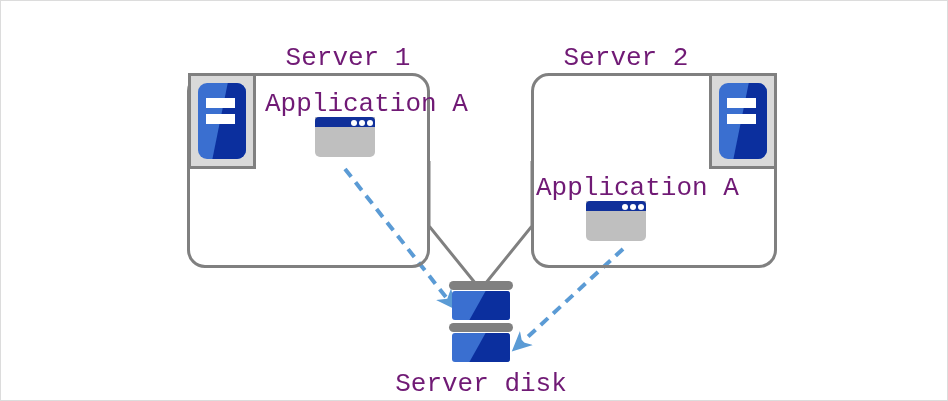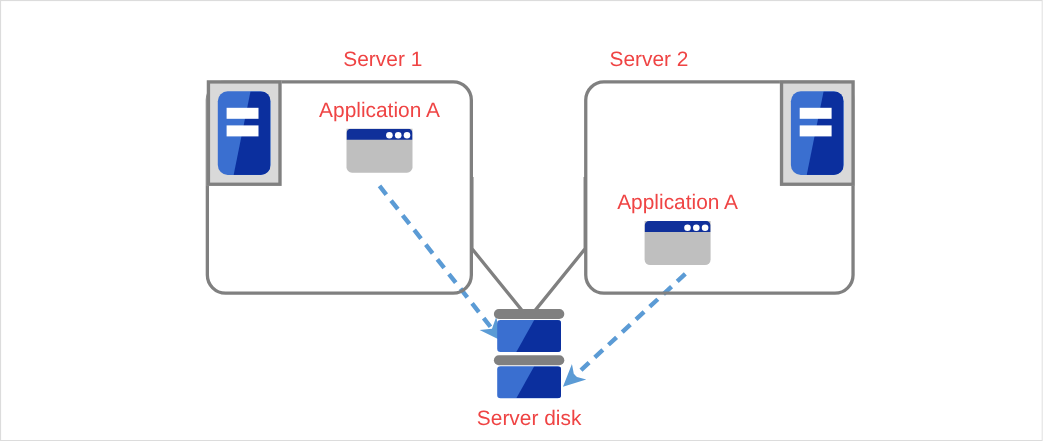--- a/index.html
+++ b/index.html
@@ -21,25 +21,25 @@
   }
   .svg-layer {
     position: absolute;
     left: 0;
     top: 0;
     width: 948px;
     height: 401px;
   }
   .label {
     position: absolute;
-    color: #ef4444;
-    font-size: 19px;
+    color: #701a75;
+    font-size: 26px;
     line-height: 1;
     white-space: nowrap;
-    font-family: Liberation Sans, sans-serif;
+    font-family: Liberation Mono, monospace;
   }
   .label-center {
     text-align: center;
   }
   
   .server-box {
     position: absolute;
     border: 3px solid #808080;
     border-radius: 18px;
     box-sizing: border-box;
@@ -180,21 +180,21 @@
   <div class="label label-center" style="left:264px; top:90px; width:160px;">Application A</div>
 
   <div class="app-window" style="left:314px; top:116px; width:60px; height:40px;">
     <div class="titlebar">
       <span class="dot dot1"></span>
       <span class="dot dot2"></span>
       <span class="dot dot3"></span>
     </div>
   </div>
 
-  <div class="label label-center" style="left:489px; top:44px; width:200px;">Server 2</div>
+  <div class="label label-center" style="left:525px; top:44px; width:200px;">Server 2</div>
 
   <div class="server-box" style="left:530px; top:72px; width:246px; height:195px;"></div>
 
   <div class="server-icon" style="left:708px; top:72px; width:68px; height:96px;">
     <div class="chassis">
       <div class="shade"></div>
       <div class="bar bar1"></div>
       <div class="bar bar2"></div>
     </div>
   </div>

